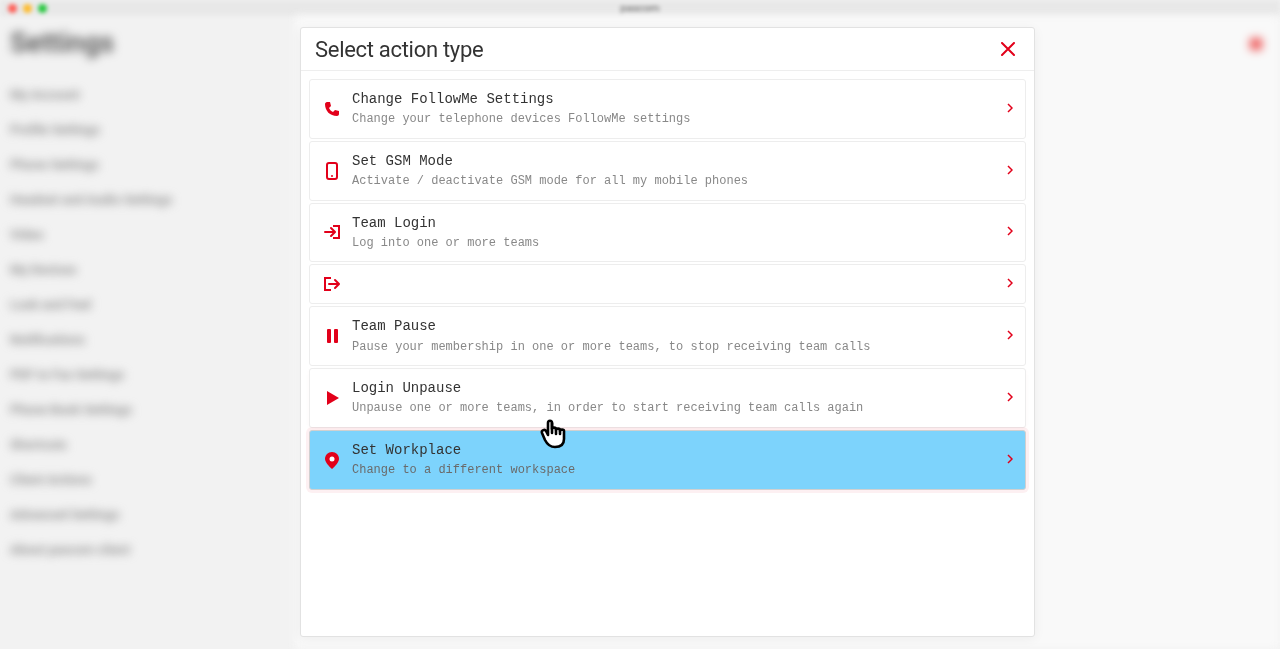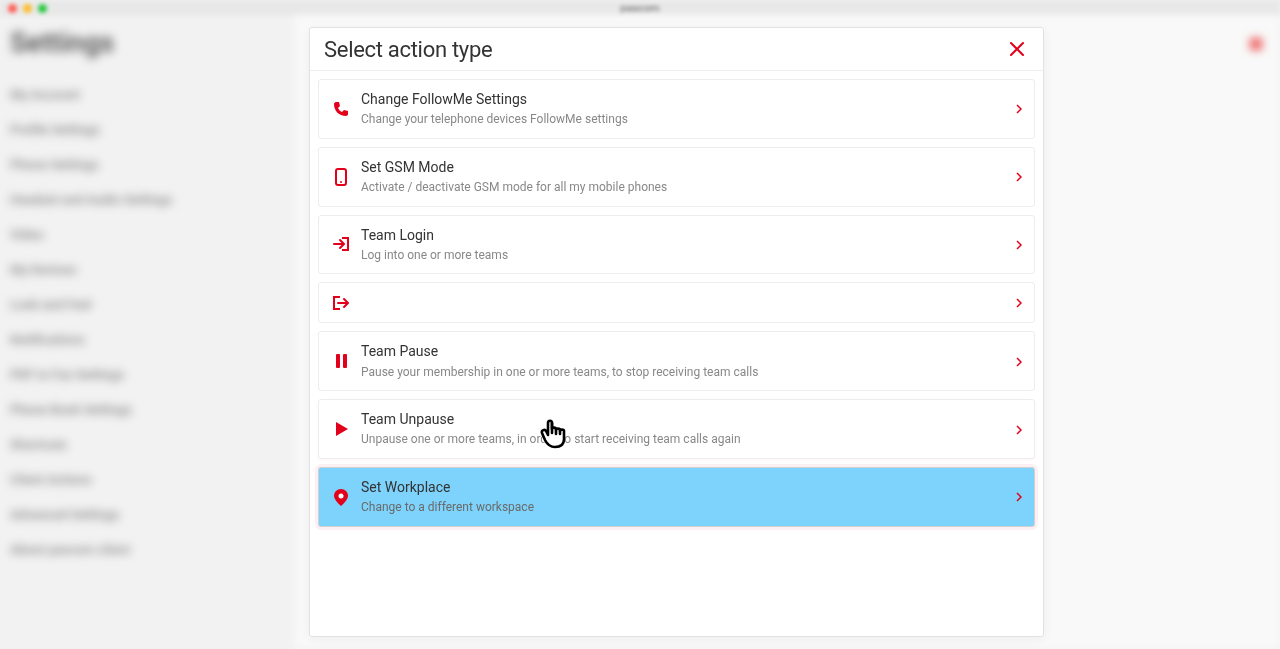--- a/index.html
+++ b/index.html
@@ -27,21 +27,21 @@
   .bg-sidebar h1 { font-size:28px; color:#555; margin-bottom:18px; font-weight:600; }
   .bg-sidebar .item { font-size:13px; color:#888; padding:10px 0; font-weight:600;}
   .bg-main {
     position:absolute; left:295px; top:0; right:0; height:100%; background:#f9f9f9;
   }
   .bg-main .top-x { position:absolute; top:22px; right:18px; width:12px; height:12px; background:#e55; border-radius:2px;}
 
   
   .modal {
     position:absolute;
-    left:309px; top:27px;
+    left:300px; top:27px;
     width:735px; height:610px;
     background:#fff;
     border:1px solid #e2e2e2;
     border-radius:3px;
     box-shadow: 0 2px 12px rgba(0,0,0,0.05);
     display:flex; flex-direction:column;
   }
   .modal-header {
     height:43px;
     display:flex; align-items:center; justify-content:space-between;
@@ -50,25 +50,26 @@
   }
   .modal-header h2 { font-size:22px; font-weight:400; color:#333; letter-spacing: -0.3px;}
   .close-btn { width:24px; height:24px; display:flex; align-items:center; justify-content:center; cursor:pointer; color:#e2001a; font-size:18px; }
   .close-btn svg { width:14px; height:14px; }
 
   .modal-body { padding:8px; overflow-y:auto; flex:1; }
   .action-item {
     display:flex; align-items:center;
     border:1px solid #ededed;
     border-radius:3px;
-    margin-bottom:8px;
+    margin-bottom:2px;
     padding: 10px 12px 10px 10px;
     cursor:pointer;
     background:#fff;
     position:relative;
+    font-family:Liberation Mono, monospace;
   }
   .action-item .icon-wrap {
     width:24px; display:flex; align-items:center; justify-content:center; margin-right:8px;
   }
   .action-item .icon-wrap svg { width:18px; height:18px; }
   .action-item .texts { flex:1; display:flex; flex-direction:column; }
   .action-item .title { font-size:14px; color:#333; font-weight:400; line-height:1.3; }
   .action-item .desc { font-size:12px; color:#888; line-height:1.3; margin-top:4px;}
   .action-item .chevron { color:#e2001a; }
   .action-item .chevron svg { width:6px; height:10px; }
@@ -206,21 +207,21 @@
             <use href="#chevron-right"></use>
           </svg></span>
       </div>
       <div class="action-item pre-highlight">
         <span class="icon-wrap">
           <svg viewBox="0 0 18 18">
             <use href="#play-icon"></use>
           </svg>
         </span>
         <span class="texts">
-          <span class="title">Team Unpause</span>
+          <span class="title">Login Unpause</span>
           <span class="desc">Unpause one or more teams, in order to start receiving team calls again</span>
         </span>
         <span class="chevron"><svg viewBox="0 0 6 10">
             <use href="#chevron-right"></use>
           </svg></span>
       </div>
       <div class="action-item highlight">
         <span class="icon-wrap">
           <svg viewBox="0 0 18 18">
             <use href="#pin-icon"></use>

